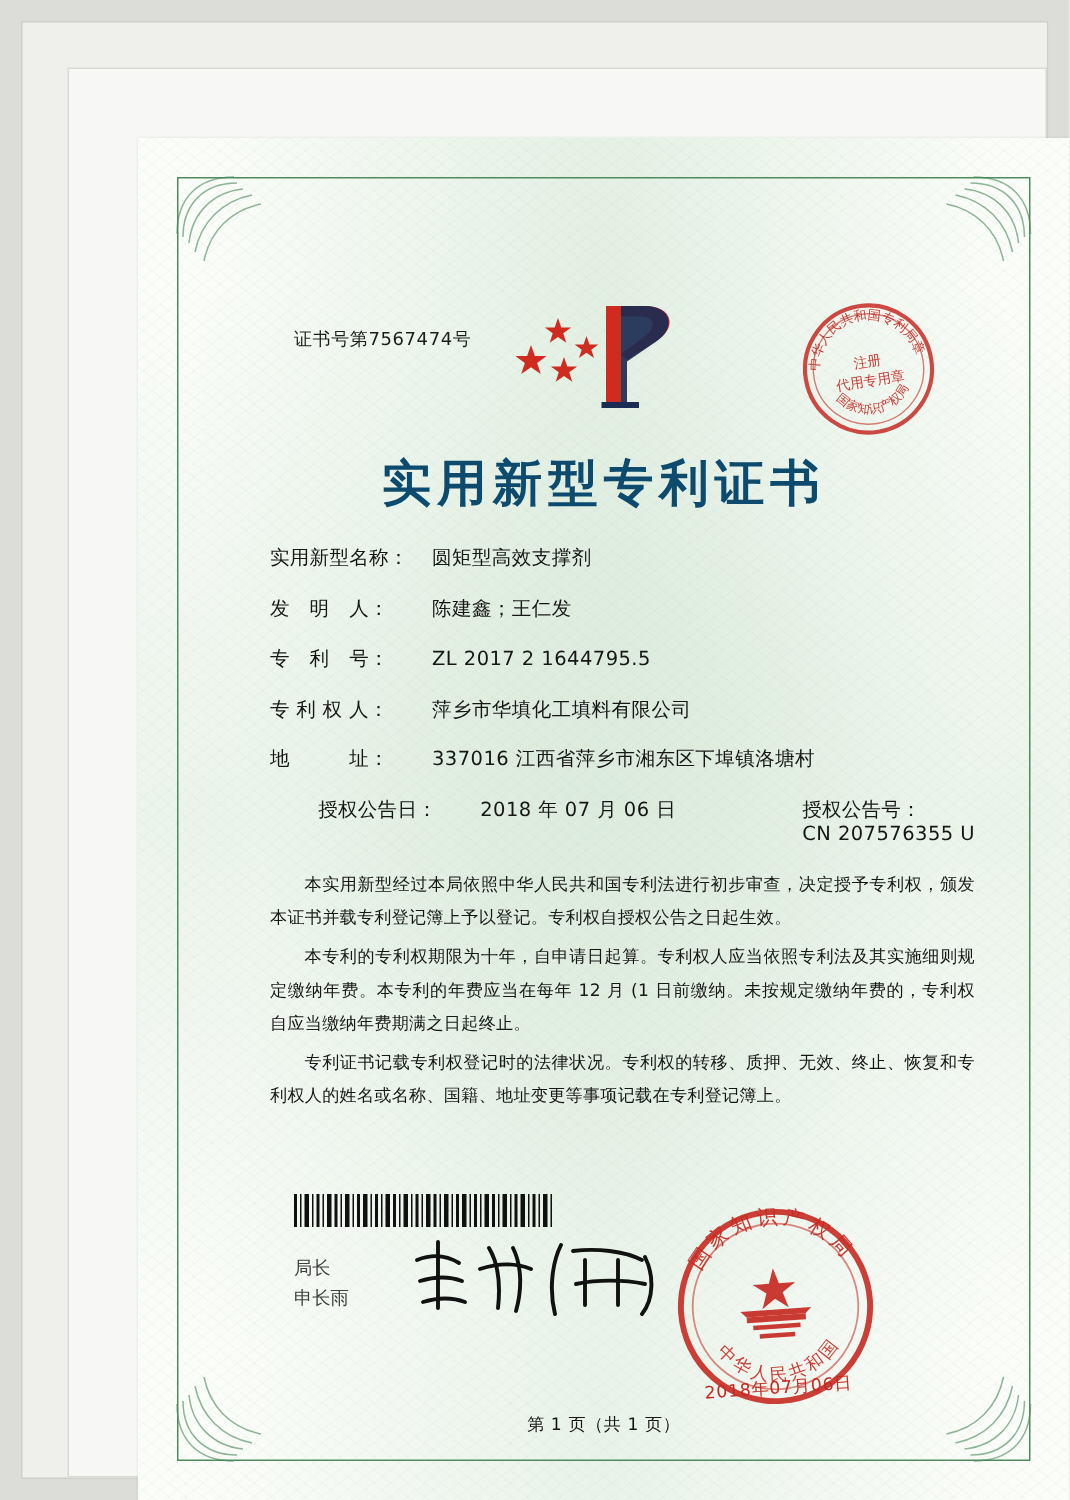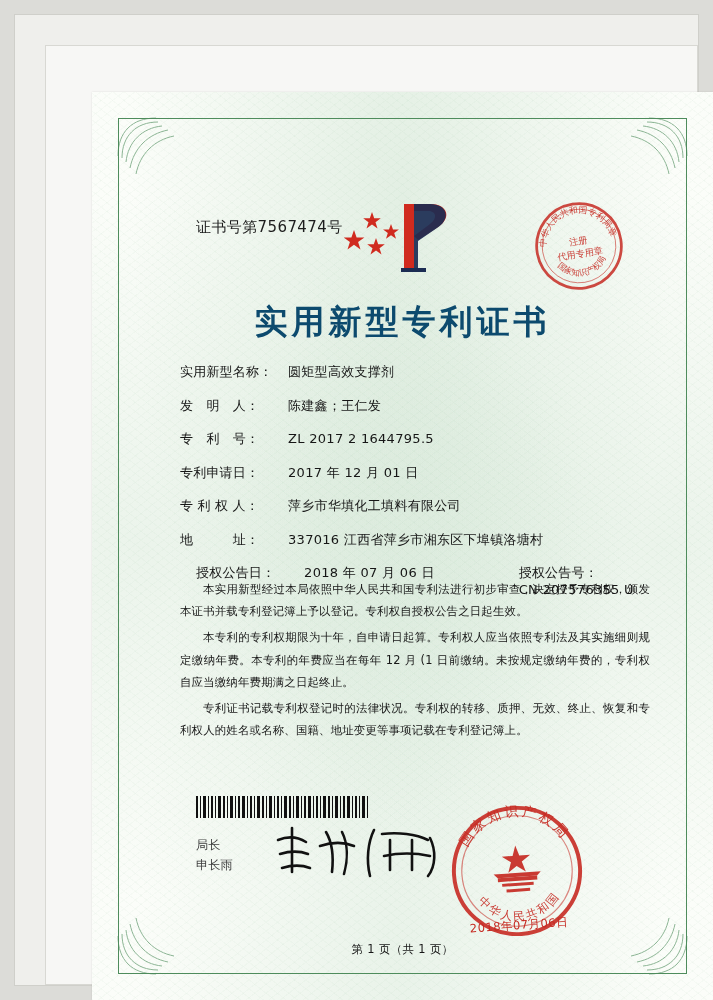--- a/index.html
+++ b/index.html
@@ -87,21 +87,21 @@
     left: 26px; top: 26px;
     width: 569px; height: 856px;
     box-sizing: border-box;
   }
 
   
   .cert-no {
     position: absolute;
     left: 78px; top: 100px;
     font-family: "DejaVu Sans", sans-serif;
-    font-size: 15px;
+    font-size: 12px;
     color: #1d1d1d;
     letter-spacing: 0.4px;
     white-space: nowrap;
   }
 
   
   .emblem {
     position: absolute;
     left: 226px; top: 78px;
     width: 118px; height: 84px;
@@ -143,21 +143,21 @@
     white-space: nowrap;
   }
   .field-label {
     width: 108px;
     flex: none;
     letter-spacing: 0.2px;
   }
   .field-value {
     letter-spacing: 0.3px;
   }
-  .field-row.dual { justify-content: center; }
+  .field-row.dual { justify-content: flex-end; }
   .field-row .right-group {
     margin-left: 84px;
     display: flex;
     align-items: baseline;
     flex-direction: column;
   }
   .right-group .field-label { width: 96px; }
 
   
   .paras {
@@ -321,24 +321,20 @@
             <div class="field-row">
               <span class="field-label">发　明　人：</span>
               <span class="field-value">陈建鑫；王仁发</span>
             </div>
 
             <div class="field-row">
               <span class="field-label">专　利　号：</span>
               <span class="field-value">ZL 2017 2 1644795.5</span>
             </div>
 
-            <div class="field-row">
-              <span class="field-label">专利申请日：</span>
-              <span class="field-value">2017 年 12 月 01 日</span>
-            </div>
 
             <div class="field-row">
               <span class="field-label">专 利 权 人：</span>
               <span class="field-value">萍乡市华填化工填料有限公司</span>
             </div>
 
             <div class="field-row">
               <span class="field-label">地　　　址：</span>
               <span class="field-value">337016 江西省萍乡市湘东区下埠镇洛塘村</span>
             </div>

